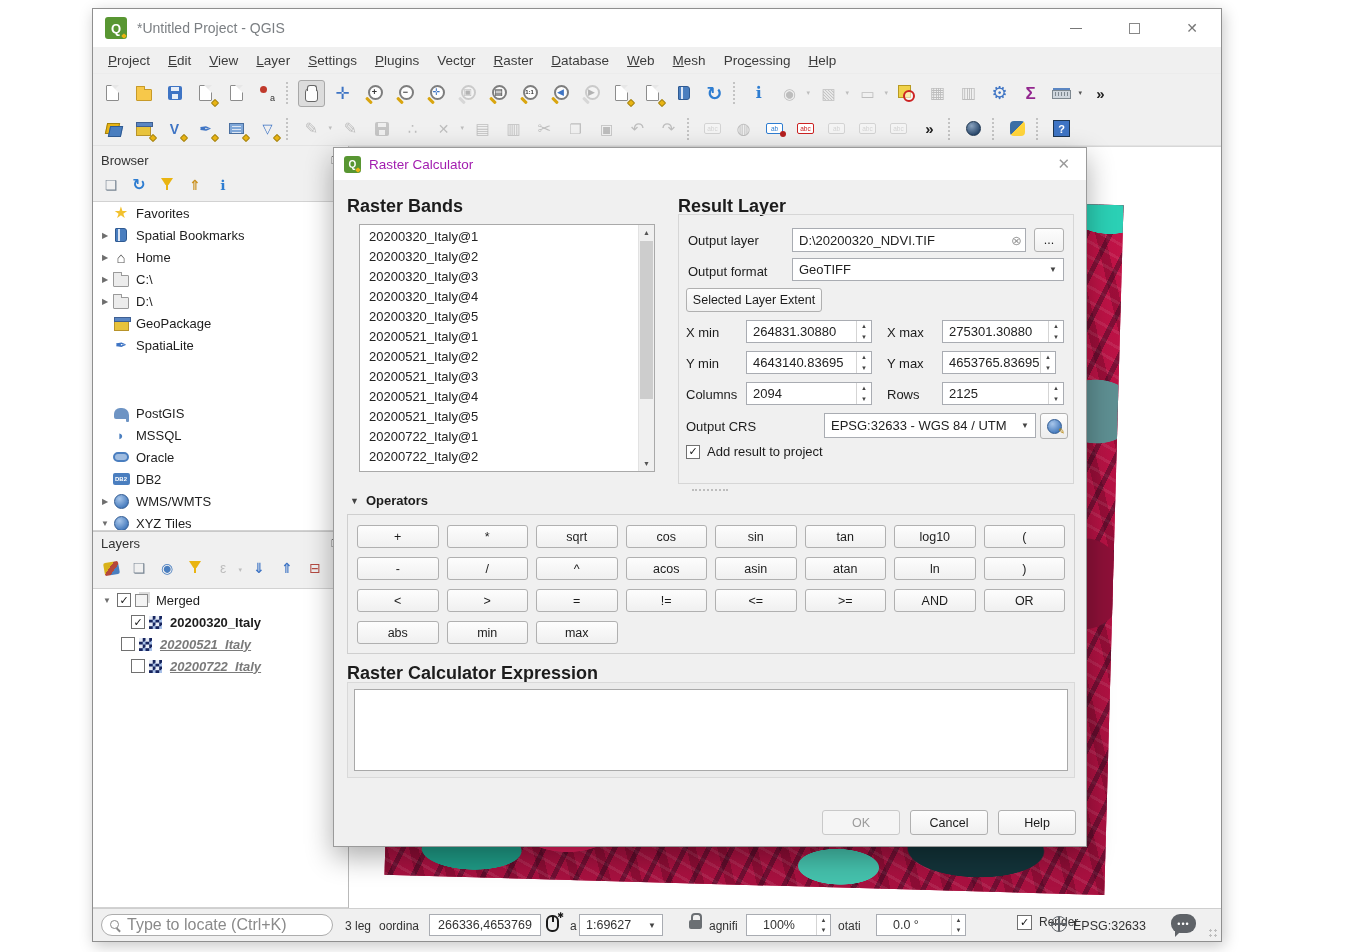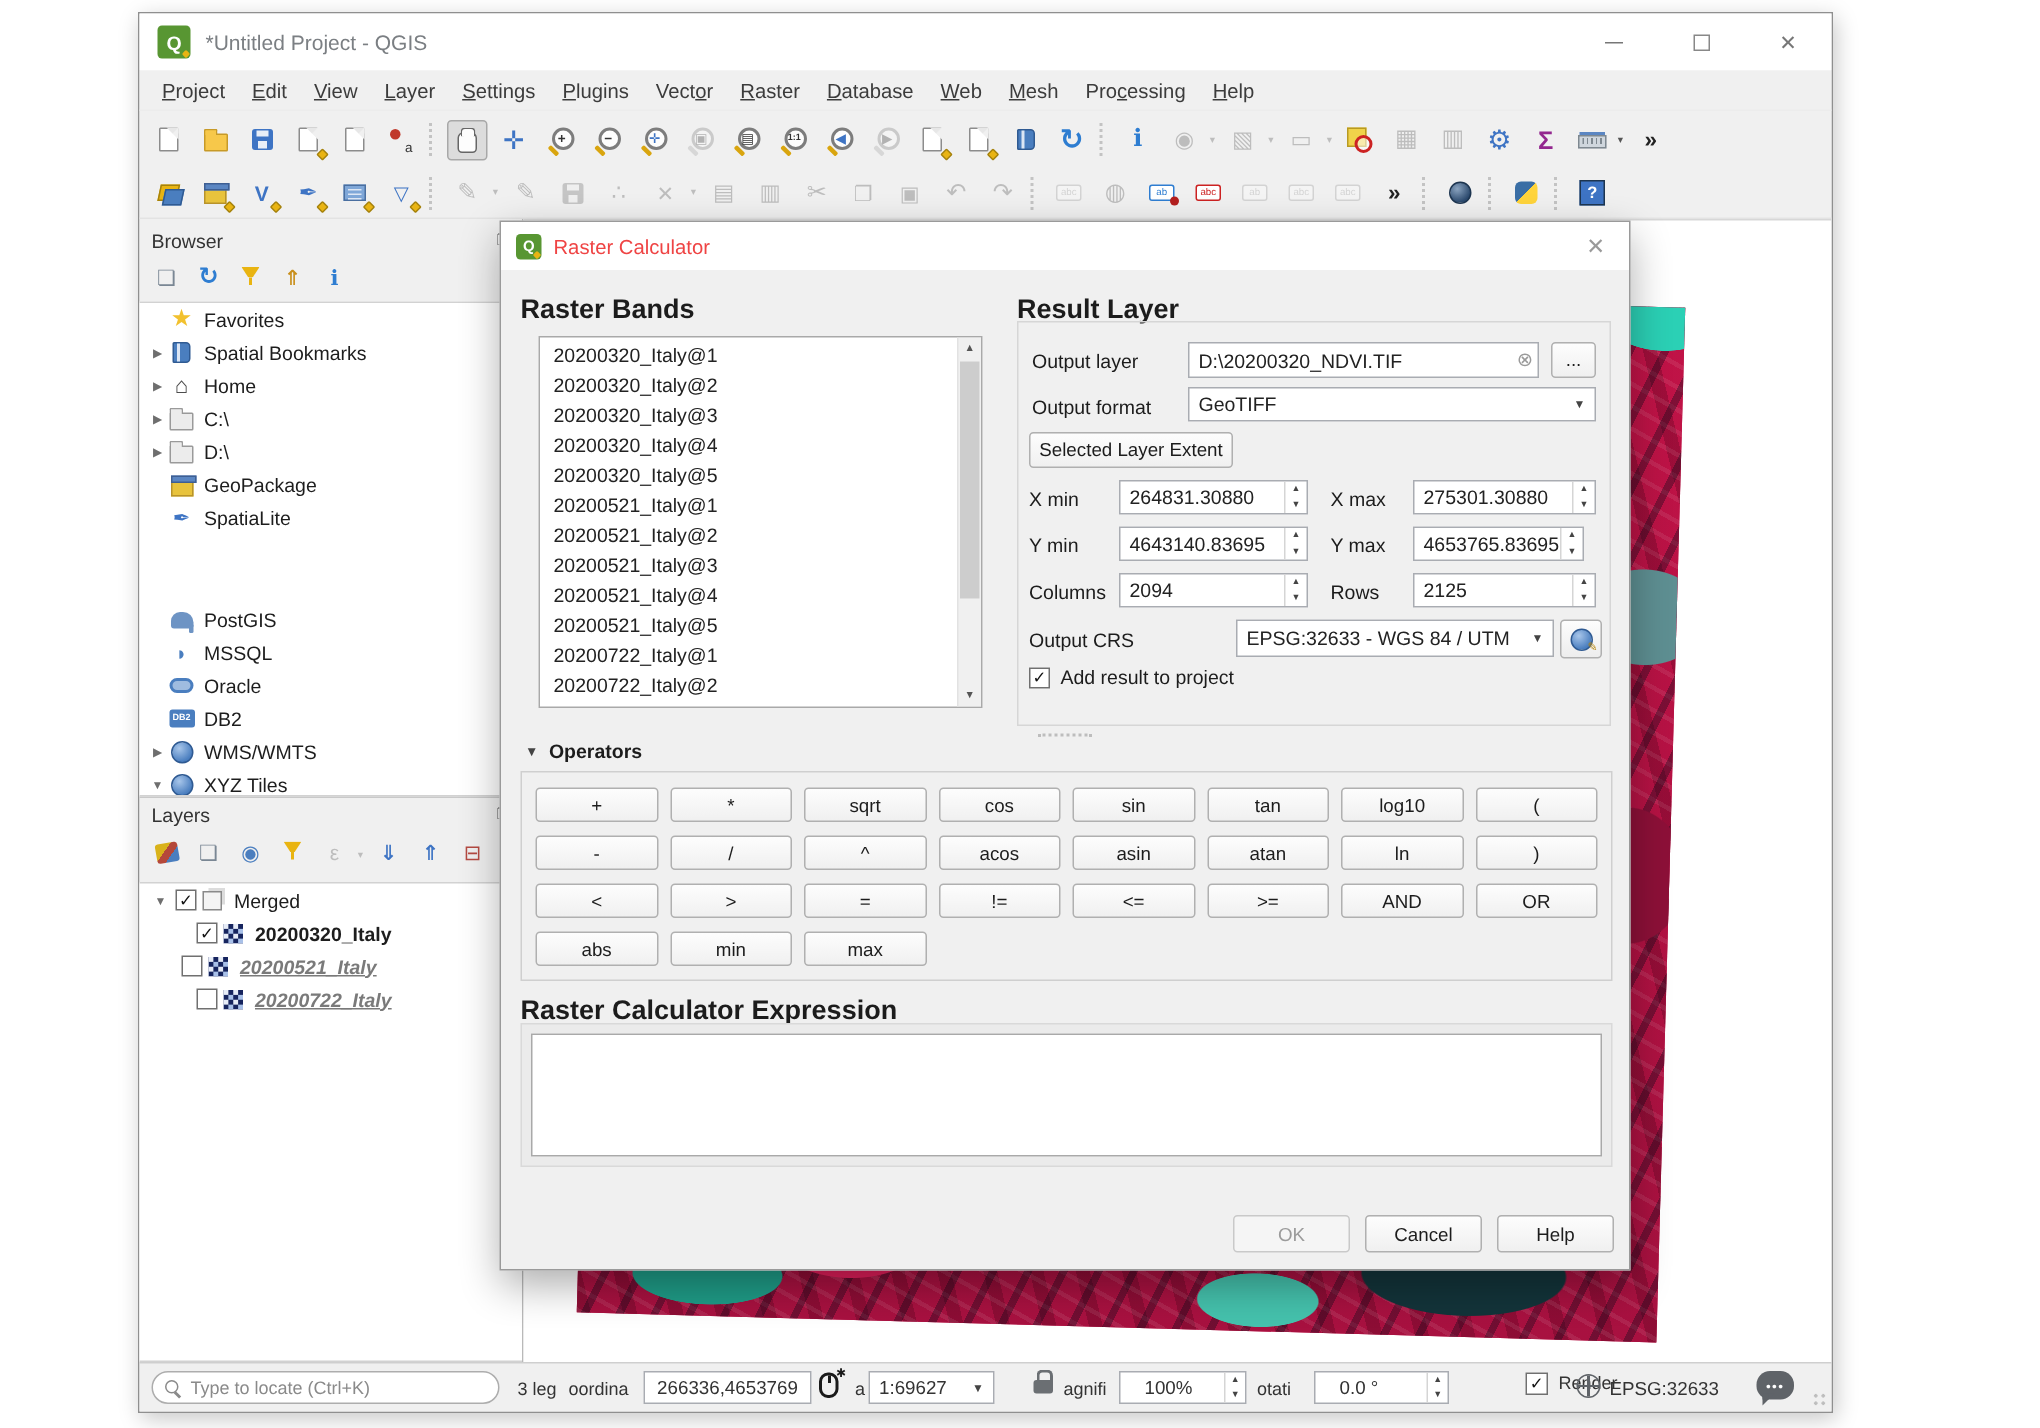--- a/index.html
+++ b/index.html
@@ -119,21 +119,21 @@
       radial-gradient(ellipse 80px 90px at 96% 55%, #8d1038 0 50%, transparent 51%),
       radial-gradient(ellipse 110px 60px at 25% 92%, #e01e5a 0 45%, transparent 46%),
       repeating-linear-gradient(115deg, rgba(10,10,25,.35) 0 5px, transparent 5px 21px),
       repeating-linear-gradient(28deg, rgba(255,255,255,.08) 0 3px, transparent 3px 13px),
       repeating-linear-gradient(75deg, rgba(60,0,20,.25) 0 9px, transparent 9px 30px),
       linear-gradient(#c11347,#a81140)}
 
   
   .dlg{position:absolute;left:240px;top:138px;width:754px;height:700px;background:#f0f0f0;border:1px solid #9a9a9a;box-shadow:0 10px 26px rgba(0,0,0,.32)}
   .dlg-title{height:32px;background:#fff;display:flex;align-items:center;padding:0 10px}
-  .dlg-title .t{margin-left:8px;font-size:13.5px;color:#ef4444}
+  .dlg-title .t{margin-left:8px;font-size:13.5px;color:#a21caf}
   .dlg-title .x{margin-left:auto;color:#9a9a9a;font-size:15px;padding:0 6px}
   .blabel{position:absolute;font-weight:bold;font-size:18px;color:#1c1c1c}
   .bands{position:absolute;left:25px;top:76px;width:296px;height:248px;background:#fff;border:1px solid #a9a9a9;overflow:hidden}
   .bands .rows{position:absolute;left:0;top:2px;right:16px}
   .band-row{height:20px;line-height:20px;padding-left:9px;font-size:13px;white-space:nowrap}
   .vsb{position:absolute;right:0;top:0;bottom:0;width:16px;background:#f0f0f0;border-left:1px solid #e2e2e2}
   .vsb .up,.vsb .dn{position:absolute;left:0;right:0;height:15px;display:flex;align-items:center;justify-content:center;font-size:7px;color:#555}
   .vsb .up{top:0}.vsb .dn{bottom:0}
   .vsb .thumb{position:absolute;left:1px;right:1px;top:16px;height:158px;background:#cdcdcd}
   .rframe{position:absolute;left:344px;top:66px;width:396px;height:270px;border:1px solid #d6d6d6}
@@ -156,21 +156,21 @@
   .opsbox{position:absolute;left:13px;top:366px;width:728px;height:140px;border:1px solid #cfcfcf;background:#f0f0f0}
   .ops-grid{display:grid;grid-template-columns:repeat(8,1fr);gap:9px 8px;padding:10px 9px}
   .opbtn{height:23px;background:linear-gradient(#fdfdfd,#f0f0f0);border:1px solid #b0b0b0;border-radius:3px;font-size:12.5px;display:flex;align-items:center;justify-content:center;color:#1c1c1c}
   .exprwrap{position:absolute;left:13px;top:534px;width:728px;height:96px;background:#ebebeb;border:1px solid #d9d9d9;padding:6px}
   .exprwrap textarea{width:100%;height:100%;border:1px solid #a9a9a9;background:#fff;resize:none;font-family:"Liberation Sans",sans-serif;font-size:13px;padding:4px}
 
   
   .sbar{position:absolute;left:0;right:0;bottom:0;height:33px;background:#f0f0f0;border-top:1px solid #cfcfcf;font-size:12px;color:#333}
   .sbar .abs{position:absolute}
   .locator{left:8px;top:5px;width:232px;height:22px;background:#fff;border:1px solid #adadad;border-radius:11px;display:flex;align-items:center;padding:0 8px;gap:6px}
-  .locator input{border:none;outline:none;flex:1;font-size:12px;color:#4d7c0f;background:transparent;font-family:"Liberation Sans",sans-serif}
+  .locator input{border:none;outline:none;flex:1;font-size:16px;color:#4d7c0f;background:transparent;font-family:"Liberation Sans",sans-serif}
   .locator input::placeholder{color:#8a8a8a}
   .loc-mag{width:11px;height:11px;position:relative;flex:none}
   .loc-mag::before{content:"";position:absolute;top:0;left:0;width:7px;height:7px;border:1.5px solid #8a8a8a;border-radius:50%}
   .loc-mag::after{content:"";position:absolute;bottom:0;right:0;width:5px;height:1.5px;background:#8a8a8a;transform:rotate(45deg)}
   .sb-input{background:#fff;border:1px solid #a9acb2;height:22px;display:flex;align-items:center;justify-content:center;font-size:12.5px}
   .sb-spin{background:#fff;border:1px solid #a9acb2;height:22px;display:flex;align-items:center;padding-left:16px;position:relative;font-size:12.5px}
   .sb-spin .sarr{position:absolute;right:0;top:0;bottom:0;width:14px;border-left:1px solid #d5d5d5;display:flex;flex-direction:column}
   .sb-spin .sarr span{flex:1;font-size:6px;color:#444;display:flex;align-items:center;justify-content:center}
   .sb-combo{background:#fff;border:1px solid #a9acb2;height:22px;display:flex;align-items:center;padding:0 6px;font-size:12.5px}
   .sb-combo .ca{margin-left:auto;font-size:8px;color:#444;padding-left:8px}

